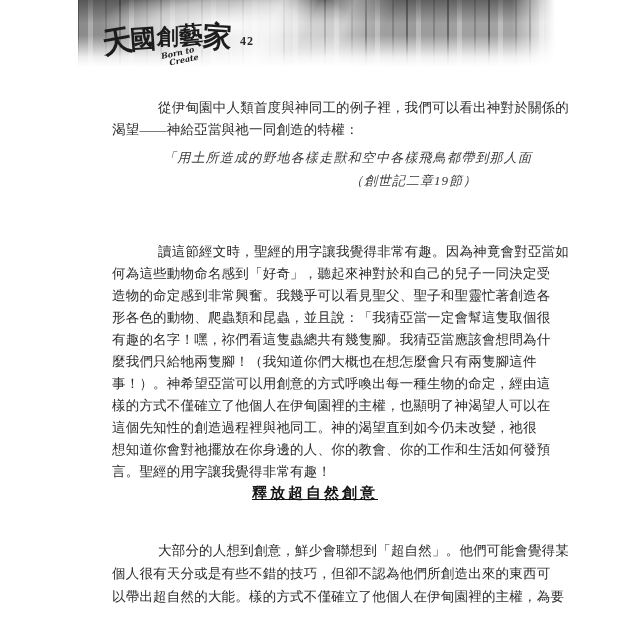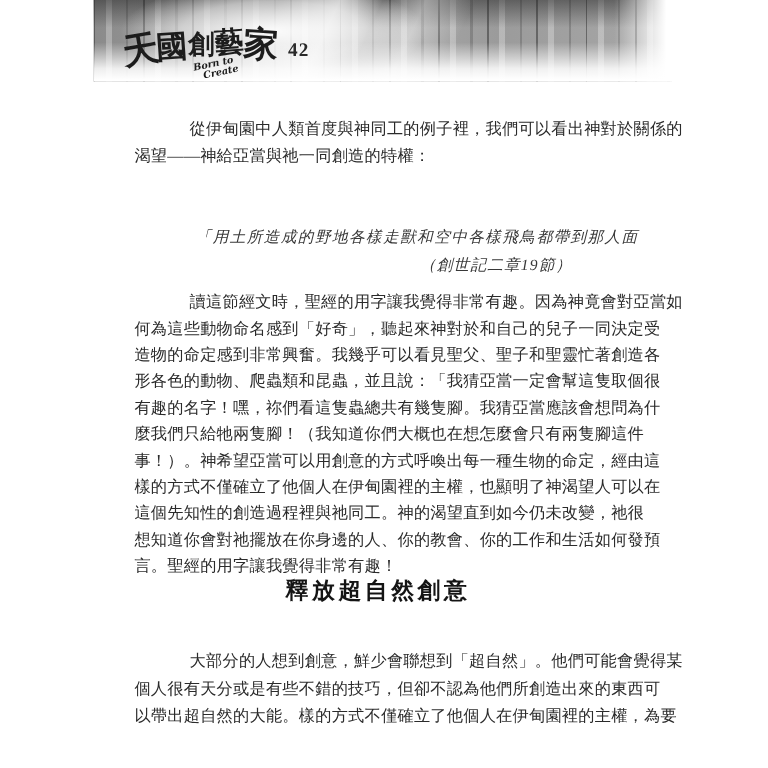--- a/index.html
+++ b/index.html
@@ -21,48 +21,48 @@
       linear-gradient(to bottom, rgba(35,35,35,.5), rgba(35,35,35,0) 34%),
       repeating-linear-gradient(90deg,
         rgba(55,55,55,.55) 0 1.5px, rgba(255,255,255,0) 1.5px 10px,
         rgba(255,255,255,.28) 10px 15px, rgba(255,255,255,0) 15px 27px,
         rgba(70,70,70,.30) 27px 29px, rgba(255,255,255,0) 29px 41px),
       linear-gradient(to right, #8a8a8a, #b0b0b0 38%, #9b9b9b 70%, #a8a8a8);
   }
   .logo-svg { position:absolute; left:24px; top:8px; }
   .page-number {
     position:absolute; left:162px; top:34px;
-    font-size:16px; font-weight:bold; color:#2a2a2a; letter-spacing:1px;
+    font-size:12px; font-weight:bold; color:#2a2a2a; letter-spacing:1px;
   }
 
   
   .textcol { position:absolute; left:112px; width:406px; }
   .line { height:22px; line-height:22px; font-size:13.5px; white-space:nowrap; letter-spacing:0.2px; }
   .para .line:first-child { text-indent:46px;margin-top:12px; }
 
   #p1 { top:85px; }
 
   .quote-block { position:absolute; left:95px; top:147px; width:423px; }
   .quote-block .line {
     height:22.5px; line-height:22.5px; font-size:13px;
     font-style:italic; color:#383838; letter-spacing:1.2px;
   }
-  .quote-block .line:first-child { text-indent:68px;margin-top:40px; }
+  .quote-block .line:first-child { text-indent:68px; }
   .quote-attribution {
     height:22px; line-height:22px; font-size:13px; font-style:italic;
     color:#383838; text-align:right; padding-right:41px; letter-spacing:1px;
   }
 
   #p2 { top:229px; }
   #p2 .line:nth-child(9) { }
 
   .section-heading {
     position:absolute; left:112px; top:481px; width:406px; height:24px;
-    text-align:center; font-size:19px; font-weight:bold; color:#141414;
-    letter-spacing:3px; line-height:24px;
+    text-align:center; font-size:15px; font-weight:bold; color:#141414;
+    letter-spacing:3px; line-height:24px;text-decoration:underline;
   }
 
   #p3 { top:527px;text-align:right; }
   #p3 .line { height:23px; line-height:23px; }
 </style>
 </head>
 <body>
 
 <div class="page">
 

